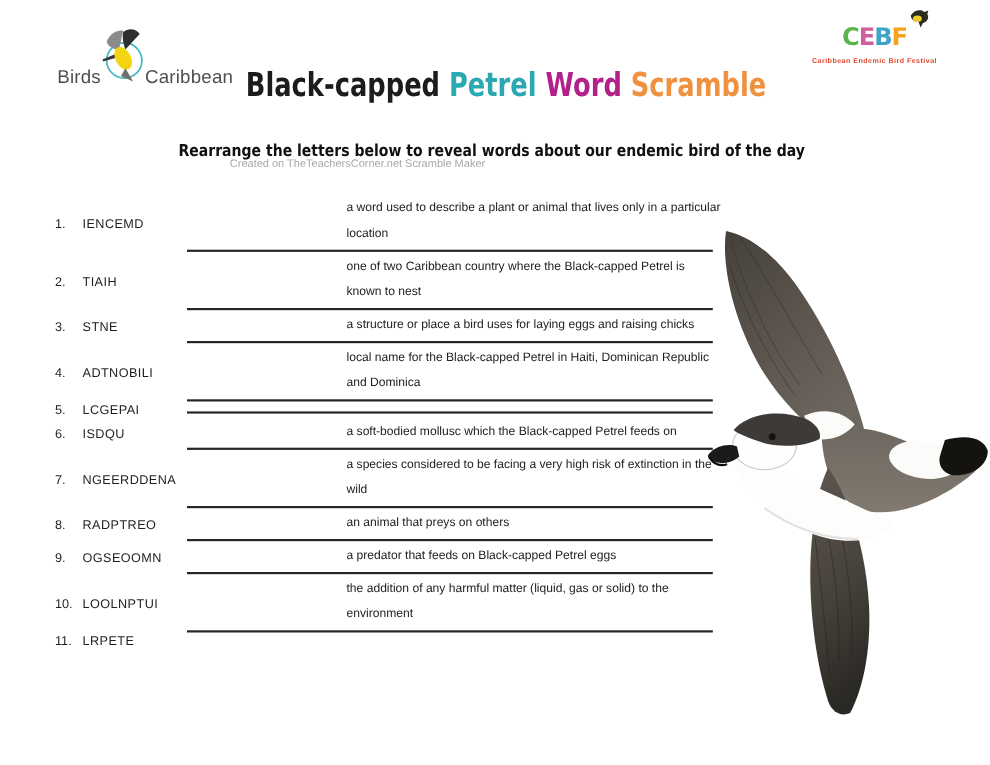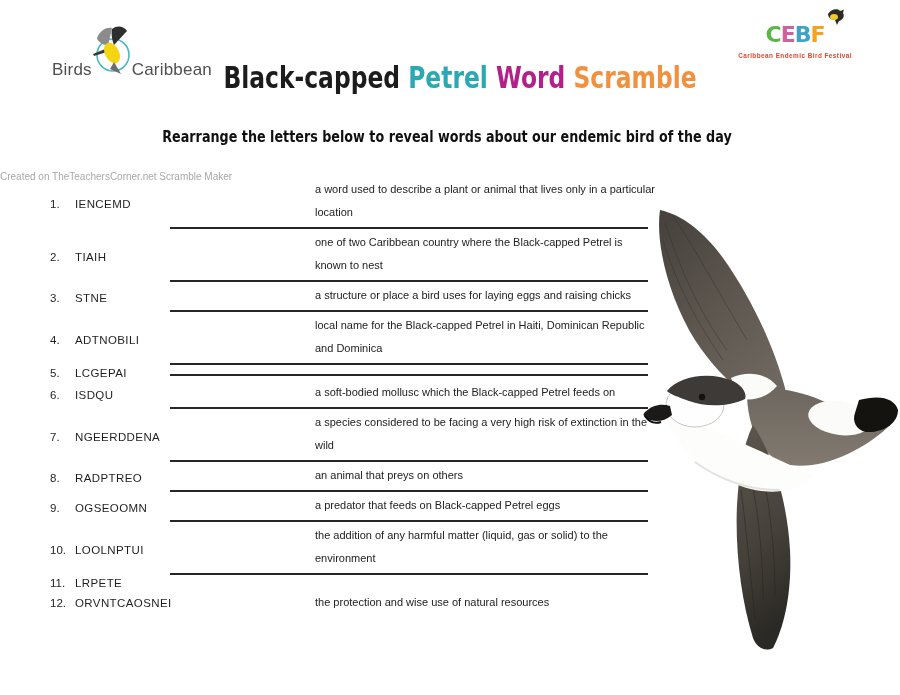--- a/index.html
+++ b/index.html
@@ -17,21 +17,21 @@
                 line-height:30px;letter-spacing:-1px;position:relative;}
   .cebf-bird{position:absolute;right:6px;top:-14px;}
   .cebf-tagline{font-size:6.4px;letter-spacing:.45px;margin-top:2px;font-weight:bold;}
 
   .title{position:absolute;left:10px;top:60px;width:900px;text-align:center;
          font-family:"DejaVu Sans",sans-serif;font-weight:bold;font-size:30px;
          transform:scaleX(.78);transform-origin:50% 50%;white-space:nowrap;}
   .subtitle{position:absolute;left:0;top:128px;width:894px;text-align:center;
             font-family:"DejaVu Sans",sans-serif;font-weight:bold;font-size:15px;
             color:#101010;transform:scaleX(.85);transform-origin:50% 50%;white-space:nowrap;}
-  .credit{position:absolute;left:0;top:171px;width:650px;text-align:left;
+  .credit{position:absolute;left:0;top:144px;width:650px;text-align:center;
           font-size:10px;color:#a8a8a8;}
 
   
   .list{position:absolute;left:0;top:176px;width:660px;}
   .row{display:grid;grid-template-columns:170px 490px;align-items:center;padding-top:2px;}
   .numword{padding-left:50px;display:flex;font-size:11.5px;color:#1f1f1f;}
   .num{width:25px;flex:none;}
   .word{letter-spacing:.4px;}
   .clue{margin-left:145px;width:340px;font-size:11px;line-height:23px;color:#222;}
   .blank{border-top:2px solid #262626;margin-top:3px;width:478px;}
@@ -168,29 +168,20 @@
       </div>
       <div>
         <div class="clue">the addition of any harmful matter (liquid, gas or solid) to the environment</div>
         <div class="blank"></div>
       </div>
     </div>
     <div class="row">
       <div class="numword">
         <span class="num">11.</span>
         <span class="word">LRPETE</span>
-      </div>
-    </div>
-    <div class="row">
-      <div class="numword">
-        <span class="num">12.</span>
-        <span class="word">ORVNTCAOSNEI</span>
-      </div>
-      <div>
-        <div class="clue">the protection and wise use of natural resources</div>
       </div>
     </div>
   </div>
 
 <svg class="petrel" width="265" height="462" viewBox="0 0 265 462">
   <defs>
     <linearGradient id="wingUp" x1="0" y1="0" x2="0.6" y2="1">
       <stop offset="0" stop-color="#45403b"></stop>
       <stop offset="0.55" stop-color="#5d564f"></stop>
       <stop offset="1" stop-color="#6e675f"></stop>

